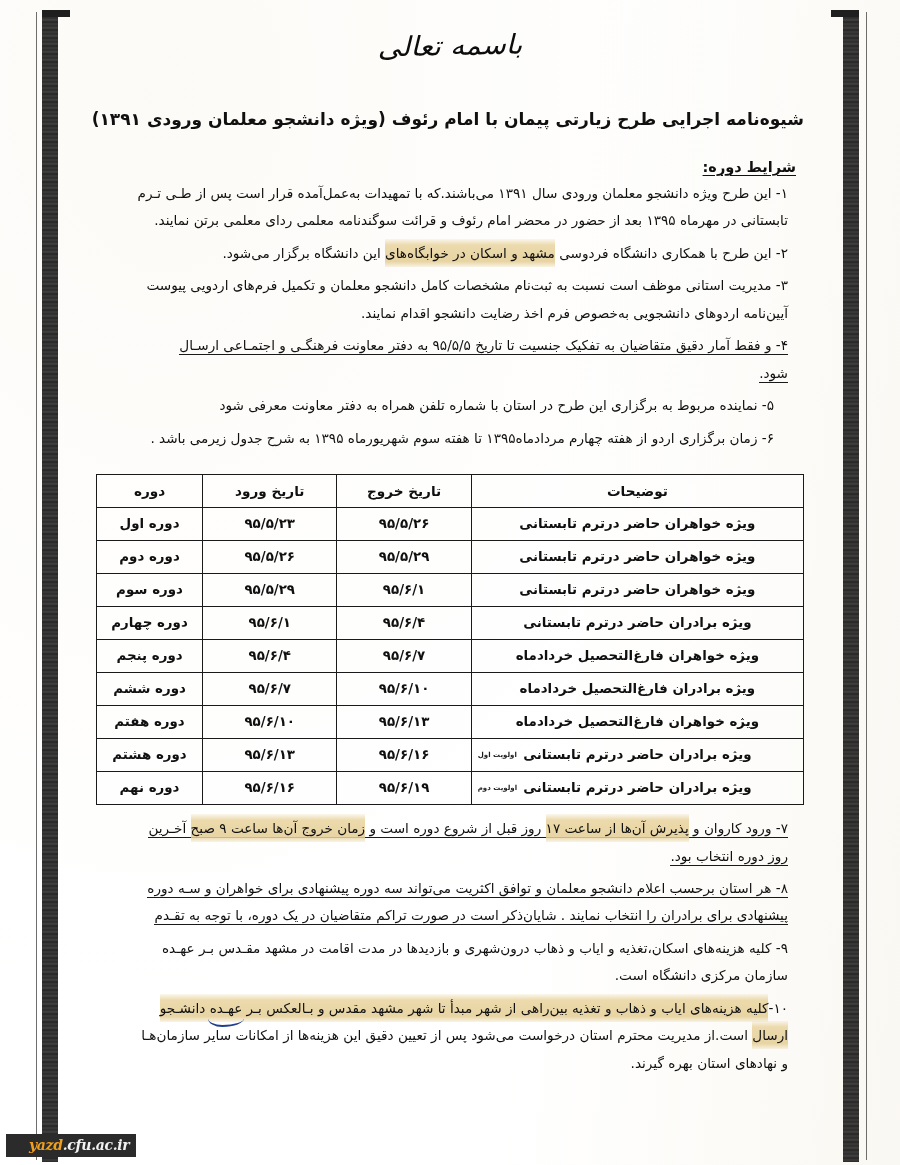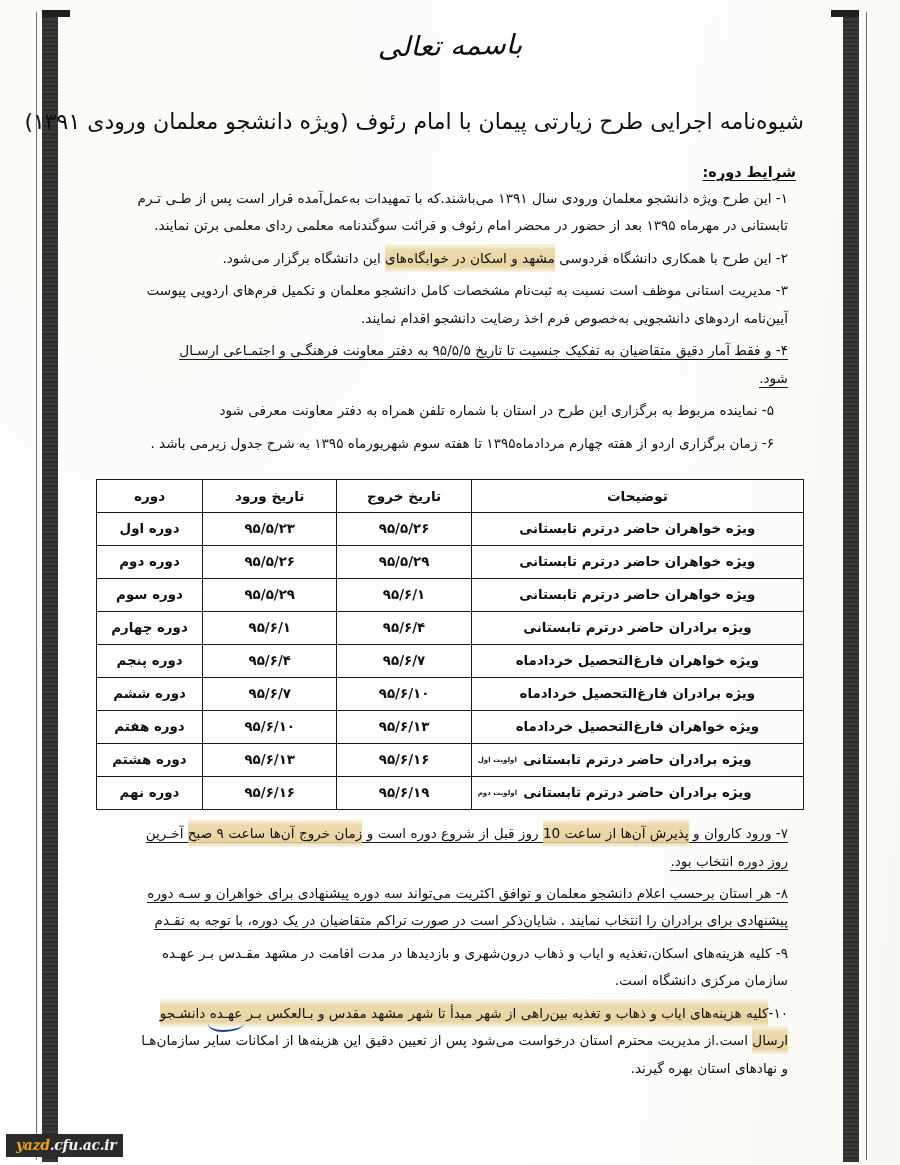--- a/index.html
+++ b/index.html
@@ -74,22 +74,22 @@
     font-size: 27px;
     font-style: italic;
     letter-spacing: -1px;
     margin-top: 30px;
     color: #0c0c0c;
     transform: rotate(-1.2deg) scaleX(1.06);
   }
 
   .doc-title {
     text-align: center;
-    font-size: 22px;
-    font-weight: normal;
+    font-size: 17px;
+    font-weight: bold;
     margin-top: 48px;
     letter-spacing: -0.2px;
     white-space: nowrap;
   }
 
   .section-head {
     margin-top: 30px;
     font-size: 14.5px;
     font-weight: bold;
     text-decoration: underline;
@@ -165,21 +165,21 @@
     font-size: 7px;
     font-weight: bold;
     color: #1a1a1a;
   }
 
   .watermark {
     position: absolute;
     left: 6px;
     bottom: 8px;
     background: #2b2b2b;
-    padding: 3px 7px 4px 10px;
+    padding: 3px 7px 4px 23px;
     font-family: "DejaVu Serif", "Liberation Serif", serif;
     font-style: italic;
     font-weight: bold;
     font-size: 14px;
     direction: ltr;
     letter-spacing: -0.3px;
   }
   .watermark .wm-a { color: #f0a020; }
   .watermark .wm-b { color: #f2f2f2; }
 </style>
@@ -298,21 +298,21 @@
         <tr>
           <td class="desc"><span>ویژه برادران حاضر درترم تابستانی</span><span class="note">اولویت دوم</span></td>
           <td>۹۵/۶/۱۹</td>
           <td>۹۵/۶/۱۶</td>
           <td>دوره نهم</td>
         </tr>
       </tbody>
     </table>
 
     <div class="clause">
-      <span class="ul"><span>۷- ورود کاروان و </span><span class="hl">پذیرش آن‌ها از ساعت 10</span><span> روز قبل از شروع دوره است و </span><span class="hl">زمان خروج آن‌ها ساعت ۹ صبح</span><span> آخـرین</span></span><br>
+      <span class="ul"><span>۷- ورود کاروان و </span><span class="hl">پذیرش آن‌ها از ساعت ۱۷</span><span> روز قبل از شروع دوره است و </span><span class="hl">زمان خروج آن‌ها ساعت ۹ صبح</span><span> آخـرین</span></span><br>
       <span class="ul">روز دوره انتخاب بود.</span>
     </div>
 
     <div class="clause">
       <span class="ul">۸- هر استان برحسب اعلام دانشجو معلمان و توافق اکثریت  می‌تواند سه دوره پیشنهادی برای خواهران و سـه دوره</span><br>
       <span class="ul">پیشنهادی برای برادران  را انتخاب نمایند .   شایان‌ذکر است در صورت تراکم متقاضیان در یک دوره، با توجه به تقـدم</span><br>
     </div>
 
     <div class="clause">
       <span>۹- کلیه هزینه‌های اسکان،تغذیه و ایاب و ذهاب درون‌شهری و بازدیدها در مدت اقامت در مشهد مقـدس بـر عهـده</span><br>

